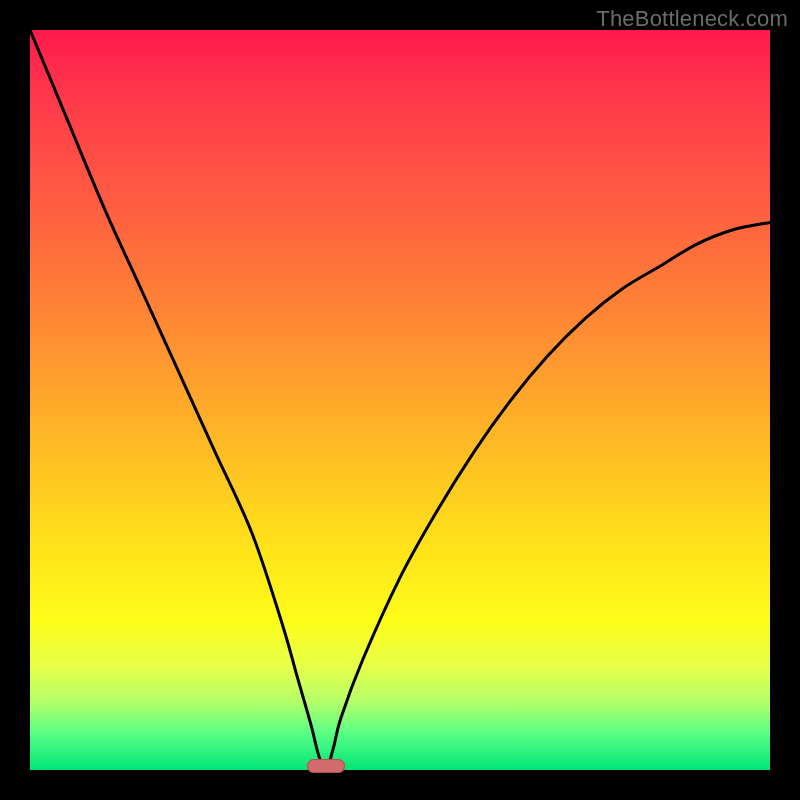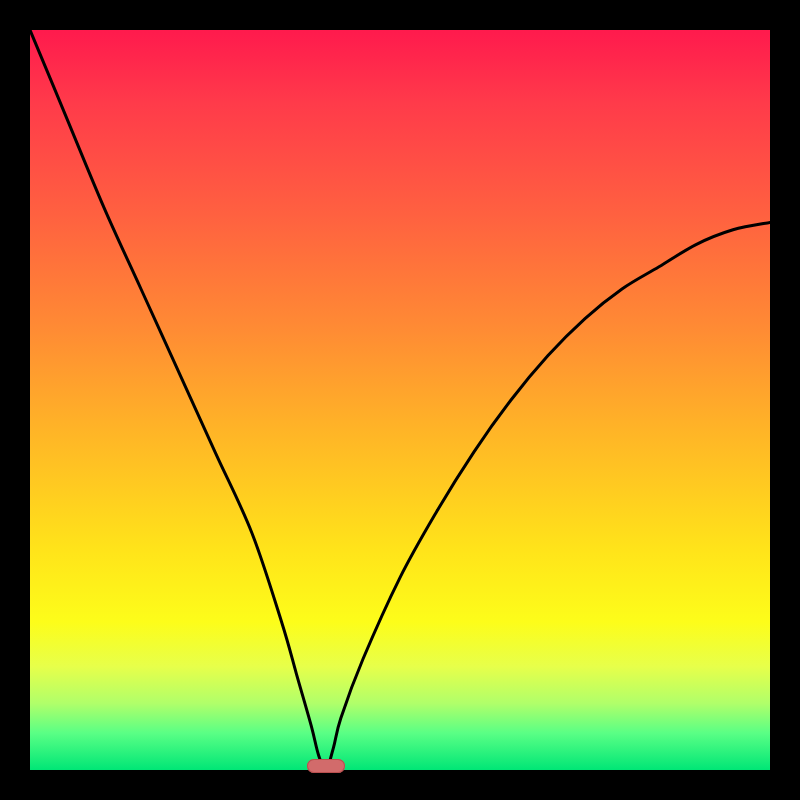--- a/index.html
+++ b/index.html
@@ -63,20 +63,21 @@
     top: 0;
     width: 740px;
     height: 740px;
   }
 </style>
 </head>
 <body>
 
 <div class="frame">
 
+  <div class="watermark">TheBottleneck.com</div>
 
   <div class="plot">
 
     <svg class="curve" viewBox="0 0 740 740" preserveAspectRatio="none">
       <path fill="none" stroke="#000000" stroke-width="3" stroke-linecap="round" d="M 0.0 0.0 C 6.2 14.8, 24.7 59.2, 37.0 88.8 C 49.3 118.4, 61.7 149.2, 74.0 177.6 C 86.3 206.0, 98.7 231.9, 111.0 259.0 C 123.3 286.1, 135.7 313.3, 148.0 340.4 C 160.3 367.5, 172.7 394.7, 185.0 421.8 C 197.3 448.9, 210.9 474.8, 222.0 503.2 C 233.1 531.6, 244.2 568.6, 251.6 592.0 C 259.0 615.4, 261.5 626.5, 266.4 643.8 C 271.3 661.1, 277.5 682.0, 281.2 695.6 C 284.9 709.2, 286.1 717.8, 288.6 725.2 C 291.1 732.6, 293.5 741.2, 296.0 740.0 C 298.5 738.8, 300.9 726.4, 303.4 717.8 C 305.9 709.2, 305.9 703.0, 310.8 688.2 C 315.7 673.4, 323.1 652.4, 333.0 629.0 C 342.9 605.6, 357.7 572.3, 370.0 547.6 C 382.3 522.9, 394.7 502.0, 407.0 481.0 C 419.3 460.0, 431.7 440.3, 444.0 421.8 C 456.3 403.3, 468.7 386.0, 481.0 370.0 C 493.3 354.0, 505.7 339.2, 518.0 325.6 C 530.3 312.0, 542.7 299.7, 555.0 288.6 C 567.3 277.5, 579.7 267.6, 592.0 259.0 C 604.3 250.4, 616.7 244.2, 629.0 236.8 C 641.3 229.4, 653.7 220.8, 666.0 214.6 C 678.3 208.4, 690.7 203.5, 703.0 199.8 C 715.3 196.1, 733.8 193.6, 740.0 192.4"></path>
     </svg>
 
     <div class="mark" style="left: 296px; top: 736px; background: rgb(210, 107, 107); box-shadow: rgb(185, 79, 79) 0px 0px 0px 1px inset;"></div>
 
   </div>

